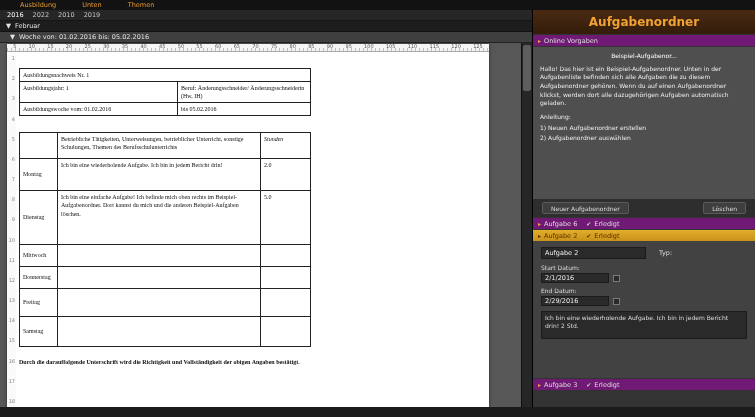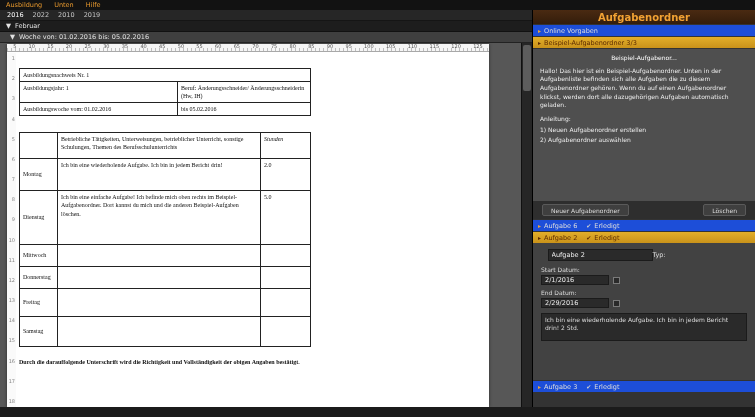--- a/index.html
+++ b/index.html
@@ -2,21 +2,21 @@
 <html><head>
 <meta charset="utf-8">
 <style>
   * { margin:0; padding:0; box-sizing:border-box; }
   html,body { background:#000; }
   body { font-family:"DejaVu Sans", sans-serif; }
   #app { position:relative; width:755px; height:417px; background:#1b1b1b; overflow:hidden; }
 
   
   .menubar { position:absolute; left:0; top:0; width:755px; height:10px; background:#121212; display:flex; align-items:center; gap:12px; padding:0 6px; }
-  .menu-item { color:#e8992e; font-size:6.5px; line-height:10px; cursor:default; }
+  .menu-item { color:#e8992e; font-size:6.5px; line-height:10px; cursor:default;margin-left:14px; }
   .yearsbar { position:absolute; left:0; top:10px; width:532px; height:11px; background:#262626; display:flex; align-items:center; gap:9px; padding:4px 7px; border-bottom:1px solid #151515; }
   .year { color:#c4c4c4; font-size:6.5px; }
   .year:first-child { color:#ffffff; }
   .monthbar { position:absolute; left:0; top:21px; width:532px; height:11px; background:#1d1d1d; display:flex; align-items:center; gap:4px; padding:0 6px; border-bottom:1px solid #111; }
   .monthbar span, .weekbar span { color:#e2e2e2; font-size:6.5px; }
   .tri { color:#b5b5b5; font-size:5.5px; }
   .weekbar { position:absolute; left:0; top:32px; width:532px; height:11px; background:#3f3f3f; display:flex; align-items:center; gap:4px; padding:0 10px; border-bottom:1px solid #222; }
 
   
   .docarea { position:absolute; left:0; top:43px; width:521px; height:364px; background:#575757; overflow:hidden; }
@@ -42,36 +42,36 @@
   .week-table tbody tr:nth-child(4) { height:22px; }
   .week-table tbody tr:nth-child(5) { height:28px; }
   .week-table tbody tr:nth-child(6) { height:30px; }
   .doc-footer { position:absolute; left:12px; top:314px; width:302px; font-weight:bold; font-size:6px; line-height:1.45; }
 
   .vscroll { position:absolute; left:521px; top:43px; width:11px; height:364px; background:#262626; border-left:1px solid #101010; }
   .vthumb { position:absolute; left:1px; top:2px; width:8px; height:46px; background:#5d5d5d; border-radius:2px; }
 
   
   .right-panel { position:absolute; left:532px; top:10px; width:223px; height:397px; background:#333333; border-left:1px solid #000; display:flex; flex-direction:column; }
-  .panel-header { flex:none; height:14px; background:linear-gradient(#4a2a12,#331d0b); color:#f2a233; font-weight:bold; font-size:10px; display:flex; align-items:center; justify-content:center; }
+  .panel-header { flex:none; height:24px; background:linear-gradient(#4a2a12,#331d0b); color:#f2a233; font-weight:bold; font-size:12px; display:flex; align-items:center; justify-content:center; }
   .prow { flex:none; height:11px; margin-top:1px; display:flex; align-items:center; gap:3px; padding:0 5px; font-size:6.5px; }
-  .prow.dark { background:#1d4ed8; color:#dddddd; }
+  .prow.dark { background:#701a75; color:#dddddd; }
   .prow.dark .arrow { color:#e8a33d; }
   .prow.sel { background:linear-gradient(#e2ae2a,#c9921a); color:#5c2b00; }
   .prow.sel .arrow, .prow.sel .check { color:#5c2b00; }
   .arrow { font-size:6px; }
   .check { font-size:6px; color:#cfcfcf; margin-left:6px; }
   .info-panel { flex:none; height:152px; margin-top:1px; background:#4f4f4f; padding:5px 7px; font-size:6px; line-height:1.45; color:#ececec; overflow:hidden; }
   .info-title { text-align:center; color:#ffffff; margin-bottom:4px; }
   .info-text { margin-bottom:5px; }
   .info-line { margin-bottom:1px; }
   .btn-strip { flex:none; height:18px; background:#2e2e2e; display:flex; align-items:center; justify-content:space-between; padding:0 9px; }
   .pbtn { background:#3f3f3f; border:1px solid #5a5a5a; color:#dddddd; font-size:6px; height:12px; padding:0 8px; border-radius:2px; font-family:inherit; cursor:default; }
   .task-form { flex:none; height:137px; background:#424242; padding:6px 8px 0 8px; font-size:6.5px; color:#dddddd; position:relative; }
-  .form-row1, .form-row2 { display:flex; justify-content:center; align-items:center; margin-bottom:5px; }
+  .form-row1, .form-row2 { display:flex; justify-content:space-between; align-items:center; margin-bottom:5px; }
   .tf-input { background:#2a2a2a; border:1px solid #1b1b1b; color:#eeeeee; font-size:6.5px; padding:0 3px; font-family:inherit; }
   .name-input { width:105px; height:12px; }
   .typ-label { width:88px; font-size:6.5px; }
   .cb-wrap { display:flex; align-items:center; gap:3px; }
   .cb { width:8px; height:8px; background:#2a2a2a; border:1px solid #7a7a7a; color:#f0f0f0; font-size:6px; line-height:7px; text-align:center; display:inline-block; }
   .dropdown { width:88px; height:12px; background:#2a2a2a; border:1px solid #1b1b1b; display:flex; align-items:center; justify-content:space-between; padding:0 3px; font-size:6px; color:#eeeeee; }
   .dd-arrow { font-size:5px; color:#aaaaaa; }
   .date-label { font-size:6px; margin-bottom:2px; }
   .date-row { display:flex; align-items:center; gap:4px; margin-bottom:4px; }
   .date-input { width:68px; height:10px; }
@@ -87,21 +87,21 @@
   .bsep { width:1px; height:7px; background:#3a3a3a; }
 </style>
 </head>
 <body>
 
 <div id="app">
 
   <div class="menubar">
       <span class="menu-item">Ausbildung</span>
       <span class="menu-item">Unten</span>
-      <span class="menu-item">Hilfe</span>
+      <span class="menu-item">Themen</span>
     </div>
 
   <div class="yearsbar">
       <span class="year">2016</span>
       <span class="year">2022</span>
       <span class="year">2010</span>
       <span class="year">2019</span>
     </div>
 
   <div class="monthbar">
@@ -232,24 +232,20 @@
 
   <div class="right-panel">
 
     <div class="panel-header">Aufgabenordner</div>
 
     <div class="prow dark">
       <span class="arrow">▸</span>
       <span>Online Vorgaben</span>
     </div>
 
-    <div class="prow sel">
-      <span class="arrow">▸</span>
-      <span>Beispiel-Aufgabenordner 3/3</span>
-    </div>
 
     <div class="info-panel">
       <div class="info-title">Beispiel-Aufgabenor...</div>
       <p class="info-text">Hallo! Das hier ist ein Beispiel-Aufgabenordner. Unten in der Aufgabenliste befinden sich alle Aufgaben die zu diesem Aufgabenordner gehören. Wenn du auf einen Aufgabenordner klickst, werden dort alle dazugehörigen Aufgaben automatisch geladen.</p>
       <p class="info-text" style="margin-bottom:2px;">Anleitung:</p>
       <div class="info-line">1) Neuen Aufgabenordner erstellen</div>
       <div class="info-line">2) Aufgabenordner auswählen</div>
     </div>
 
     <div class="btn-strip">

